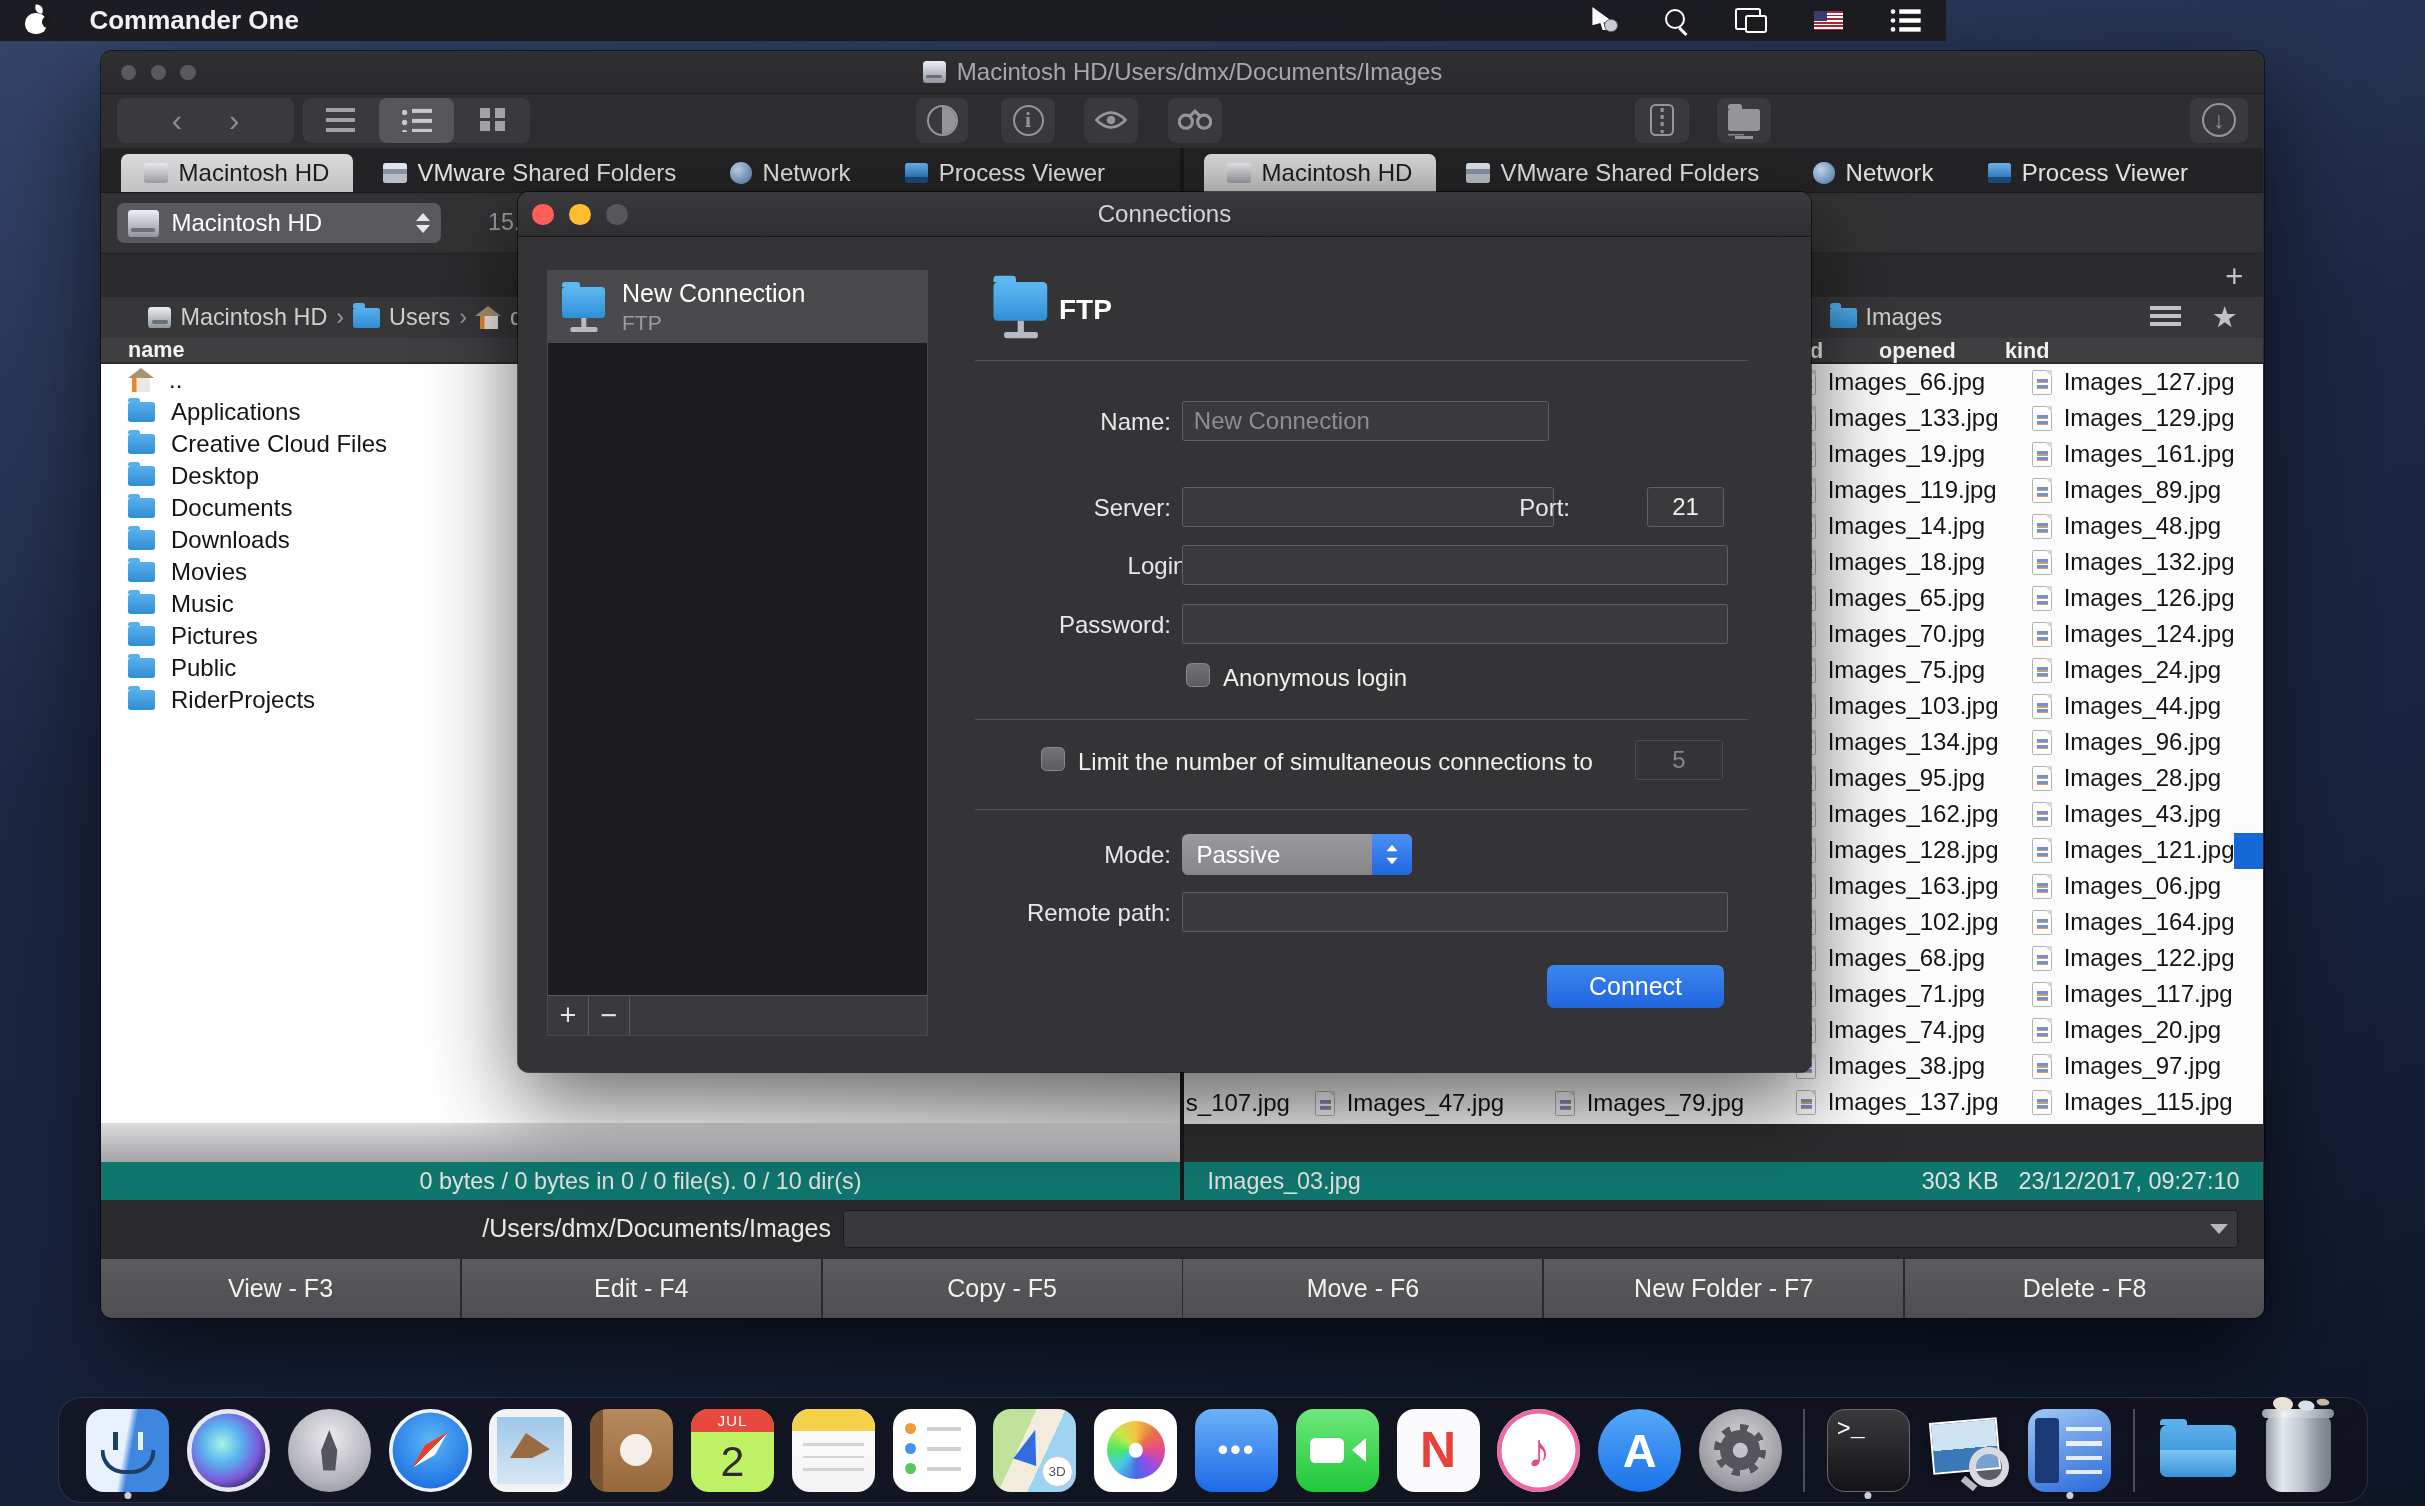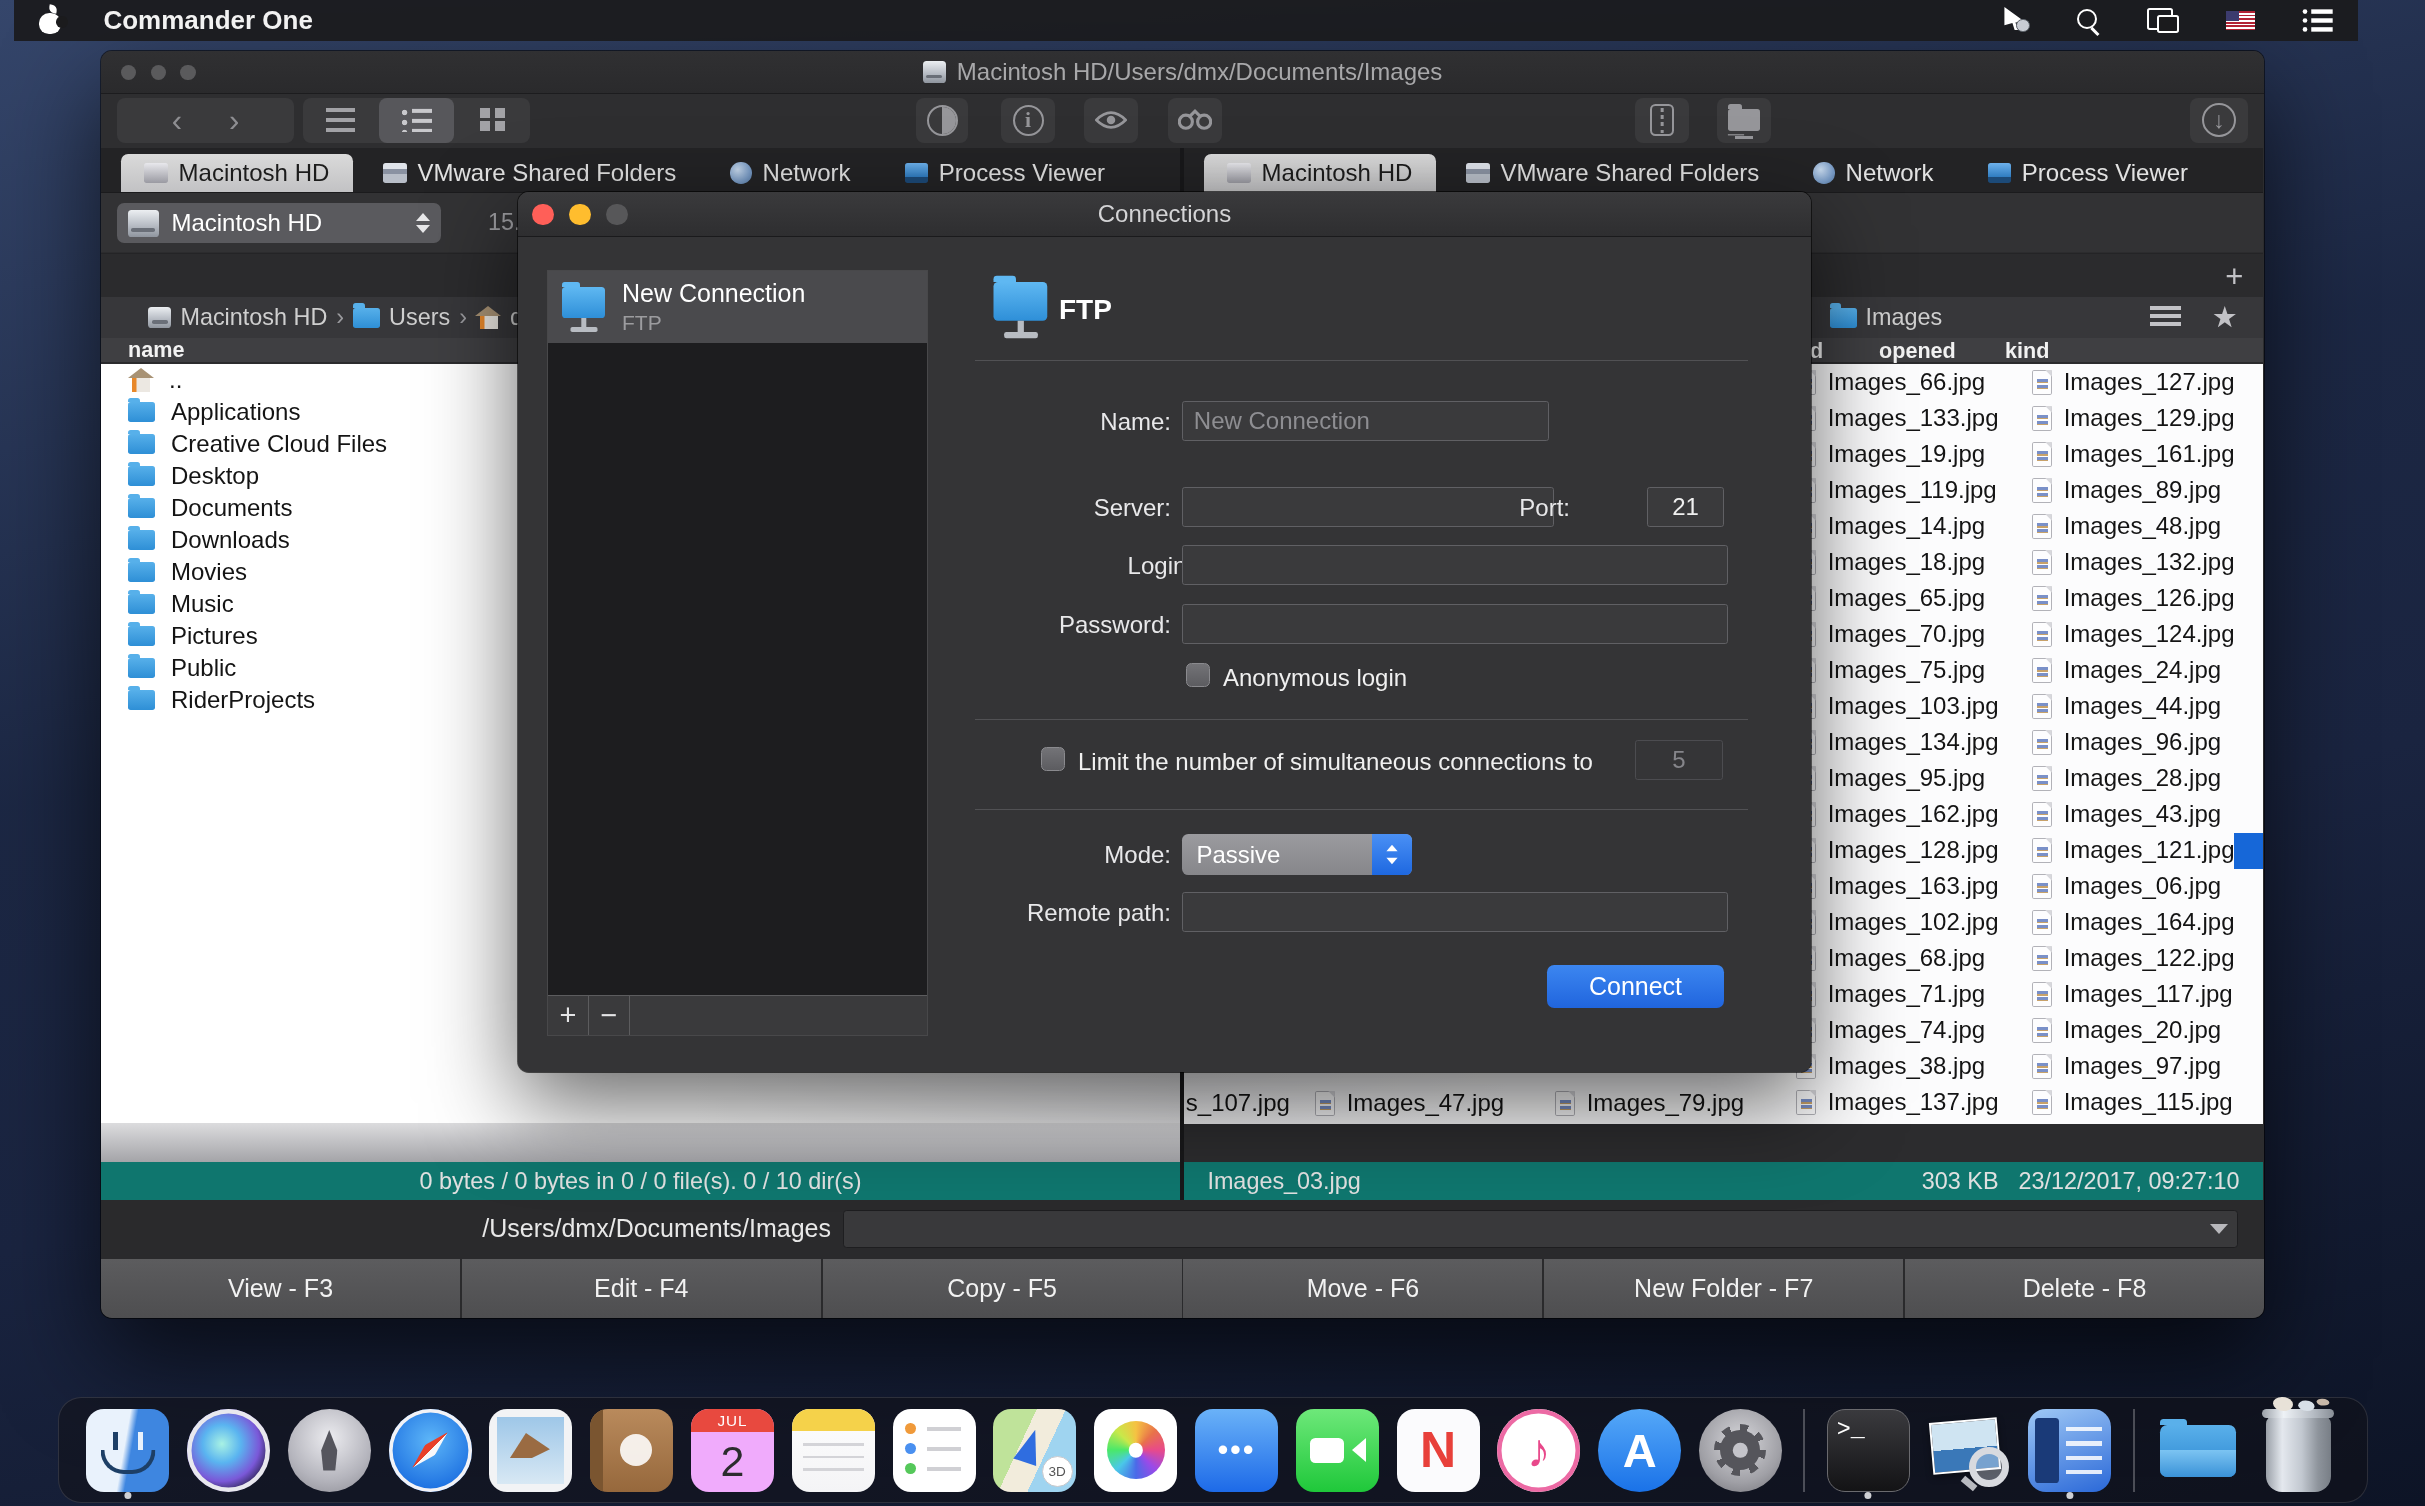--- a/index.html
+++ b/index.html
@@ -4,22 +4,22 @@
 <style>
   * { margin:0; padding:0; box-sizing:border-box; }
   html,body { width:2426px; height:1507px; overflow:hidden; }
   body {
     font-family:"Liberation Sans","DejaVu Sans",sans-serif;
     background:linear-gradient(168deg,#35466b 0%,#26335270 40%,#1a2440 62%,#0d1426 100%),#141e38;
     position:relative; color:#ddd;
   }
 
   
-  .menubar { position:absolute; left:0; top:0; width:2344px; height:41px; background:#1b1b1dee;
-    display:flex; align-items:center; padding:0 25px; gap:41px; z-index:40; color:#f2f2f2; font-size:26px;margin-left:14px; }
+  .menubar { position:absolute; left:0; top:0; width:1946px; height:41px; background:#1b1b1dee;
+    display:flex; align-items:center; padding:0 25px; gap:41px; z-index:40; color:#f2f2f2; font-size:26px; }
   .menubar .app { font-weight:bold; }
   .menu-spacer { flex:1; }
   .mb-right { display:flex; align-items:center; gap:47px; }
   .apple { width:23.4px; height:27px; position:relative; }
   .apple::before { content:""; position:absolute; left:0; top:6.3px; width:21.6px; height:21px; background:#fff; border-radius:48% 48% 46% 46%; }
   .apple::after { content:""; position:absolute; right:-5.4px; top:9px; width:11.7px; height:11.7px; border-radius:50%; background:#1b1b1d; }
   .apple .leaf { position:absolute; left:10px; top:-1.8px; width:8px; height:8px; background:#fff; border-radius:0 70% 0 70%; transform:rotate(10deg); }
 
   
   .window { position:absolute; left:101px; top:51px; width:2163px; height:1267px; background:#2c2c2e;
@@ -201,21 +201,21 @@
   .dk-safari i { position:absolute; left:50%; top:50%; width:50px; height:50px; transform:translate(-50%,-50%) rotate(45deg);
     background:linear-gradient(90deg,#e8402a 50%,#f8f8fa 50%); clip-path:polygon(50% 0,64% 50%,50% 100%,36% 50%); }
   .dk-mail { background:#f2f3f5; }
   .dk-mail i { position:absolute; inset:8px; background:linear-gradient(#9ec7e8,#d8e8f4); }
   .dk-mail i::after { content:""; position:absolute; left:12.6px; top:16px; width:40px; height:25px; background:#9a6b42;
     clip-path:polygon(0 100%,40% 0,100% 65%,55% 100%); }
   .dk-contacts { background:linear-gradient(#b98a5c,#96683c); }
   .dk-contacts::before { content:""; position:absolute; left:0; top:0; width:12.6px; height:100%; background:#7a5530; }
   .dk-contacts::after { content:""; position:absolute; left:55%; top:50%; transform:translate(-50%,-50%);
     width:32px; height:32px; border-radius:50%; background:rgba(255,255,255,.88); }
-  .dk-calendar { background:#f0abfc; }
+  .dk-calendar { background:#bef264; }
   .dk-cal-top { position:absolute; left:0; top:0; width:100%; height:23.4px; background:#e8493f; color:#fff;
     font-size:15.3px; display:flex; align-items:center; justify-content:center; letter-spacing:0.9px; }
   .dk-cal-day { position:absolute; left:0; top:23.4px; width:100%; height:59px; color:#2c2c2e; font-size:43px;
     display:flex; align-items:center; justify-content:center; }
   .dk-notes { background:linear-gradient(#fdfdfd,#f4f4f6); }
   .dk-notes::before { content:""; position:absolute; left:0; top:0; width:100%; height:21.6px; background:#f5d24a; }
   .dk-notes::after { content:""; position:absolute; left:10.8px; right:10.8px; top:34px; height:38px;
     background:repeating-linear-gradient(#d4d4d8 0 2.7px,transparent 2.7px 12.6px); }
   .dk-reminders { background:#fff; }
   .dk-reminders::before { content:""; position:absolute; left:12.6px; top:14.4px; width:10.8px; height:10.8px; border-radius:50%;

